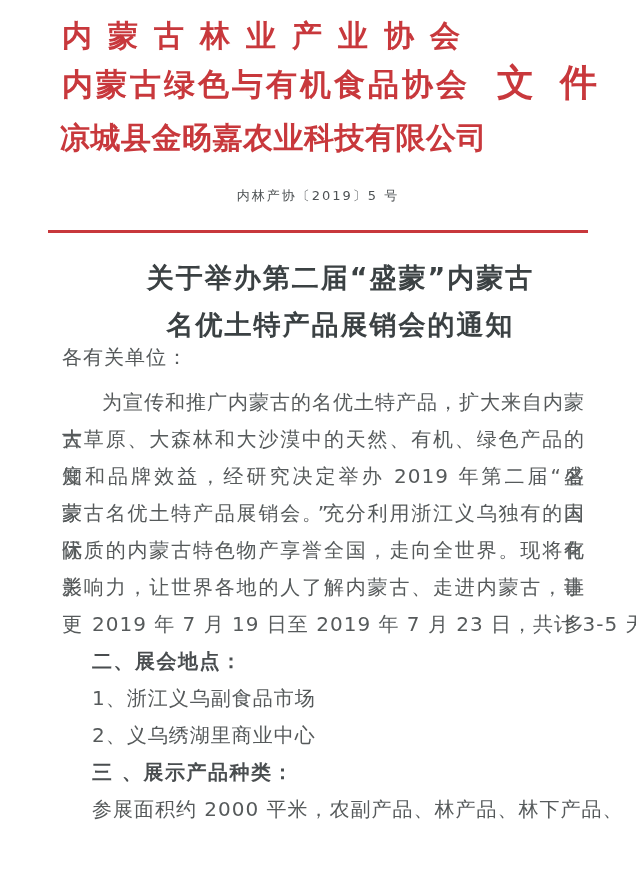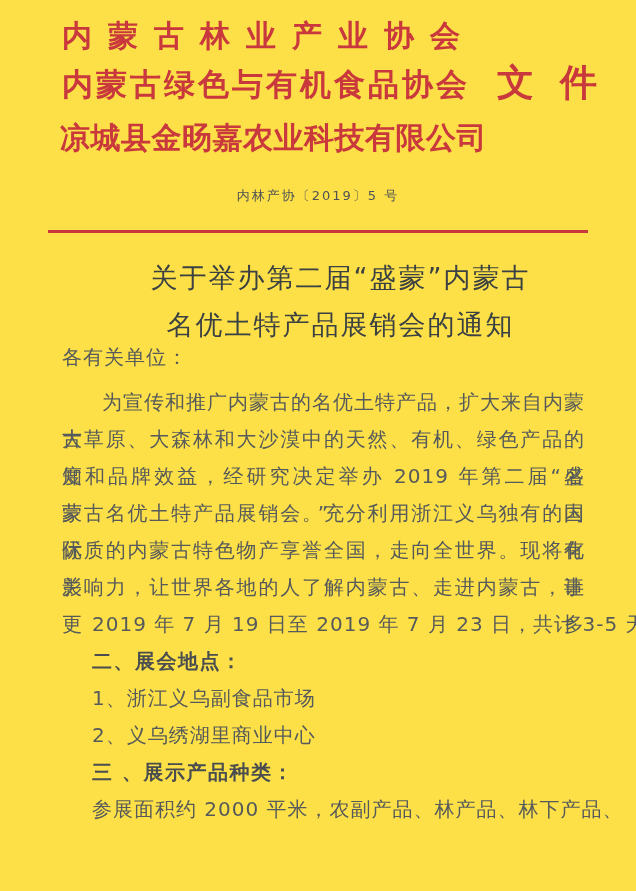--- a/index.html
+++ b/index.html
@@ -2,21 +2,21 @@
 <html><head>
 <meta charset="utf-8">
 <style>
   * { margin: 0; padding: 0; box-sizing: border-box; }
   html, body { background: #e8e8e8; }
   .page {
     position: relative;
     width: 636px;
     height: 891px;
     margin: 0 auto;
-    background: #fde047;
+    background: #ffffff;
     overflow: hidden;
     font-family: "DejaVu Sans", sans-serif;
   }
   
   .org-line {
     position: absolute;
     left: 62px;
     color: #c8383c;
     font-weight: bold;
     white-space: nowrap;
@@ -55,21 +55,21 @@
     background: #c8383c;
   }
   
   .title-block {
     position: absolute;
     top: 254px;
     left: 0;
     width: 100%;
     text-align: center;
     color: #3b4143;
-    font-weight: normal;
+    font-weight: bold;
     font-size: 27px;
     letter-spacing: 2px;
     padding-left: 45px;
   }
   .title-line { line-height: 47px; }
   
   .body-block {
     position: absolute;
     top: 339px;
     left: 62px;

